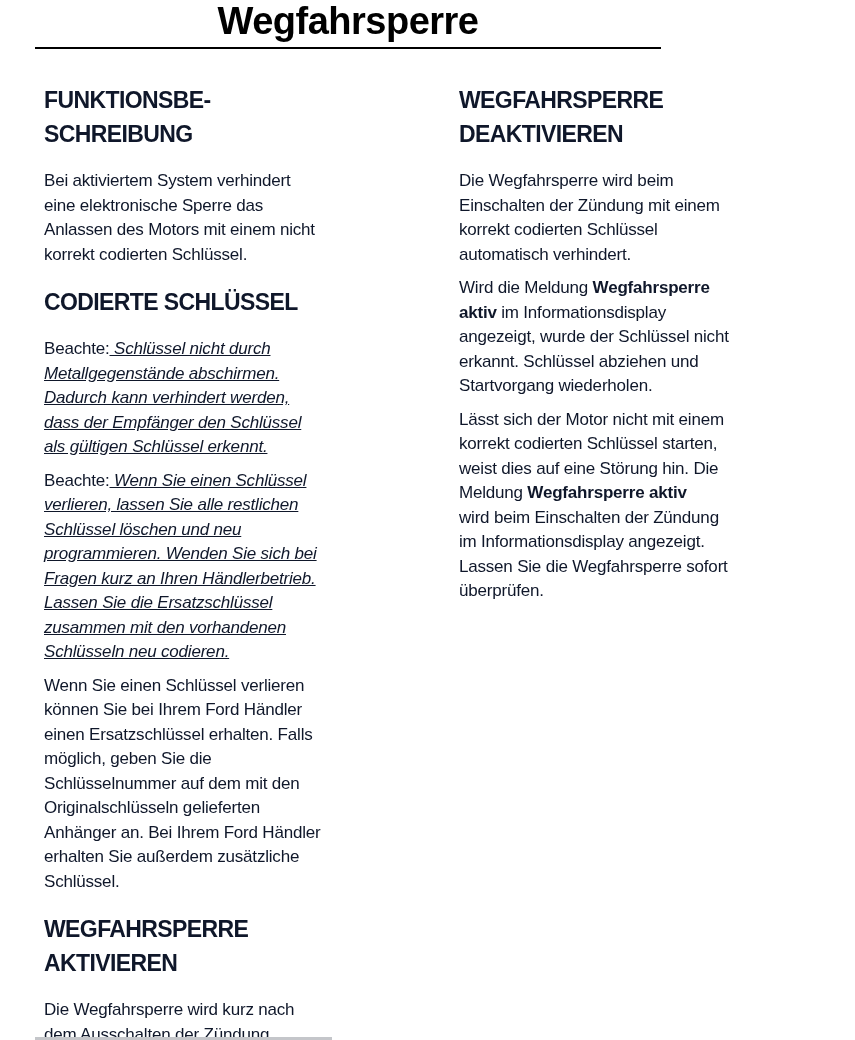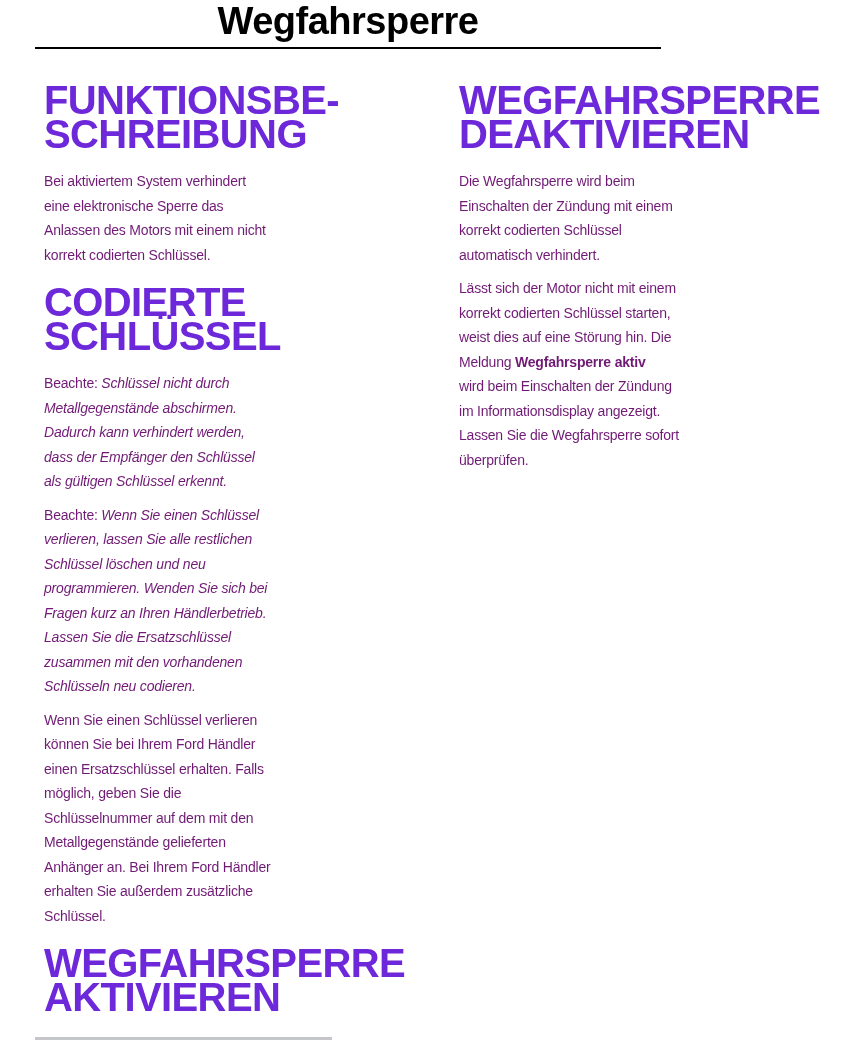--- a/index.html
+++ b/index.html
@@ -41,45 +41,46 @@
   .content {
     display: flex;
     gap: 39px;
     padding: 0 9px;
   }
   .col {
     width: 376px;
     flex: 0 0 376px;
   }
   h2.section-heading {
-    font-size: 40px;
+    font-size: 23px;
     line-height: 34px;
     font-weight: 700;
     letter-spacing: -0.6px;
-    color: #6d28d9;
+    color: #0f172a;
     margin: 18px 0 18px 0;
     white-space: pre-line;
   }
   .col section:first-child h2.section-heading {
     margin-top: 34px;
   }
   p.body-text {
-    font-size: 14px;
+    font-size: 17px;
     line-height: 24.5px;
     letter-spacing: -0.2px;
     margin: 0 0 9px 0;
     white-space: pre-line;
-    color: #701a75;
+    color: #0f172a;
   }
   .note-label {
     font-weight: 400;
     font-style: normal;
   }
   .note-body {
     font-style: italic;
+    text-decoration: underline;
   }
   .inline-bold {
     font-weight: 700;
   }
   .cutoff-remnant {
     position: absolute;
     left: 35px;
     top: 1037px;
     width: 297px;
     height: 3px;
@@ -124,21 +125,21 @@
 Fragen kurz an Ihren Händlerbetrieb.
 Lassen Sie die Ersatzschlüssel
 zusammen mit den vorhandenen
 Schlüsseln neu codieren.</span></p>
 
         <p class="body-text">Wenn Sie einen Schlüssel verlieren
 können Sie bei Ihrem Ford Händler
 einen Ersatzschlüssel erhalten. Falls
 möglich, geben Sie die
 Schlüsselnummer auf dem mit den
-Metallgegenstände gelieferten
+Originalschlüsseln gelieferten
 Anhänger an. Bei Ihrem Ford Händler
 erhalten Sie außerdem zusätzliche
 Schlüssel.</p>
       </section>
 
       <section>
         <h2 class="section-heading">WEGFAHRSPERRE
 AKTIVIEREN</h2>
         <p class="body-text">Die Wegfahrsperre wird kurz nach
 dem Ausschalten der Zündung
@@ -151,20 +152,25 @@
 
       <section>
         <h2 class="section-heading">WEGFAHRSPERRE
 DEAKTIVIEREN</h2>
 
         <p class="body-text">Die Wegfahrsperre wird beim
 Einschalten der Zündung mit einem
 korrekt codierten Schlüssel
 automatisch verhindert.</p>
 
+        <p class="body-text"><span>Wird die Meldung </span><span class="inline-bold">Wegfahrsperre
+aktiv</span><span> im Informationsdisplay
+angezeigt, wurde der Schlüssel nicht
+erkannt. Schlüssel abziehen und
+Startvorgang wiederholen.</span></p>
 
         <p class="body-text"><span>Lässt sich der Motor nicht mit einem
 korrekt codierten Schlüssel starten,
 weist dies auf eine Störung hin. Die
 Meldung </span><span class="inline-bold">Wegfahrsperre aktiv</span><span>
 wird beim Einschalten der Zündung
 im Informationsdisplay angezeigt.
 Lassen Sie die Wegfahrsperre sofort
 überprüfen.</span></p>
       </section>

